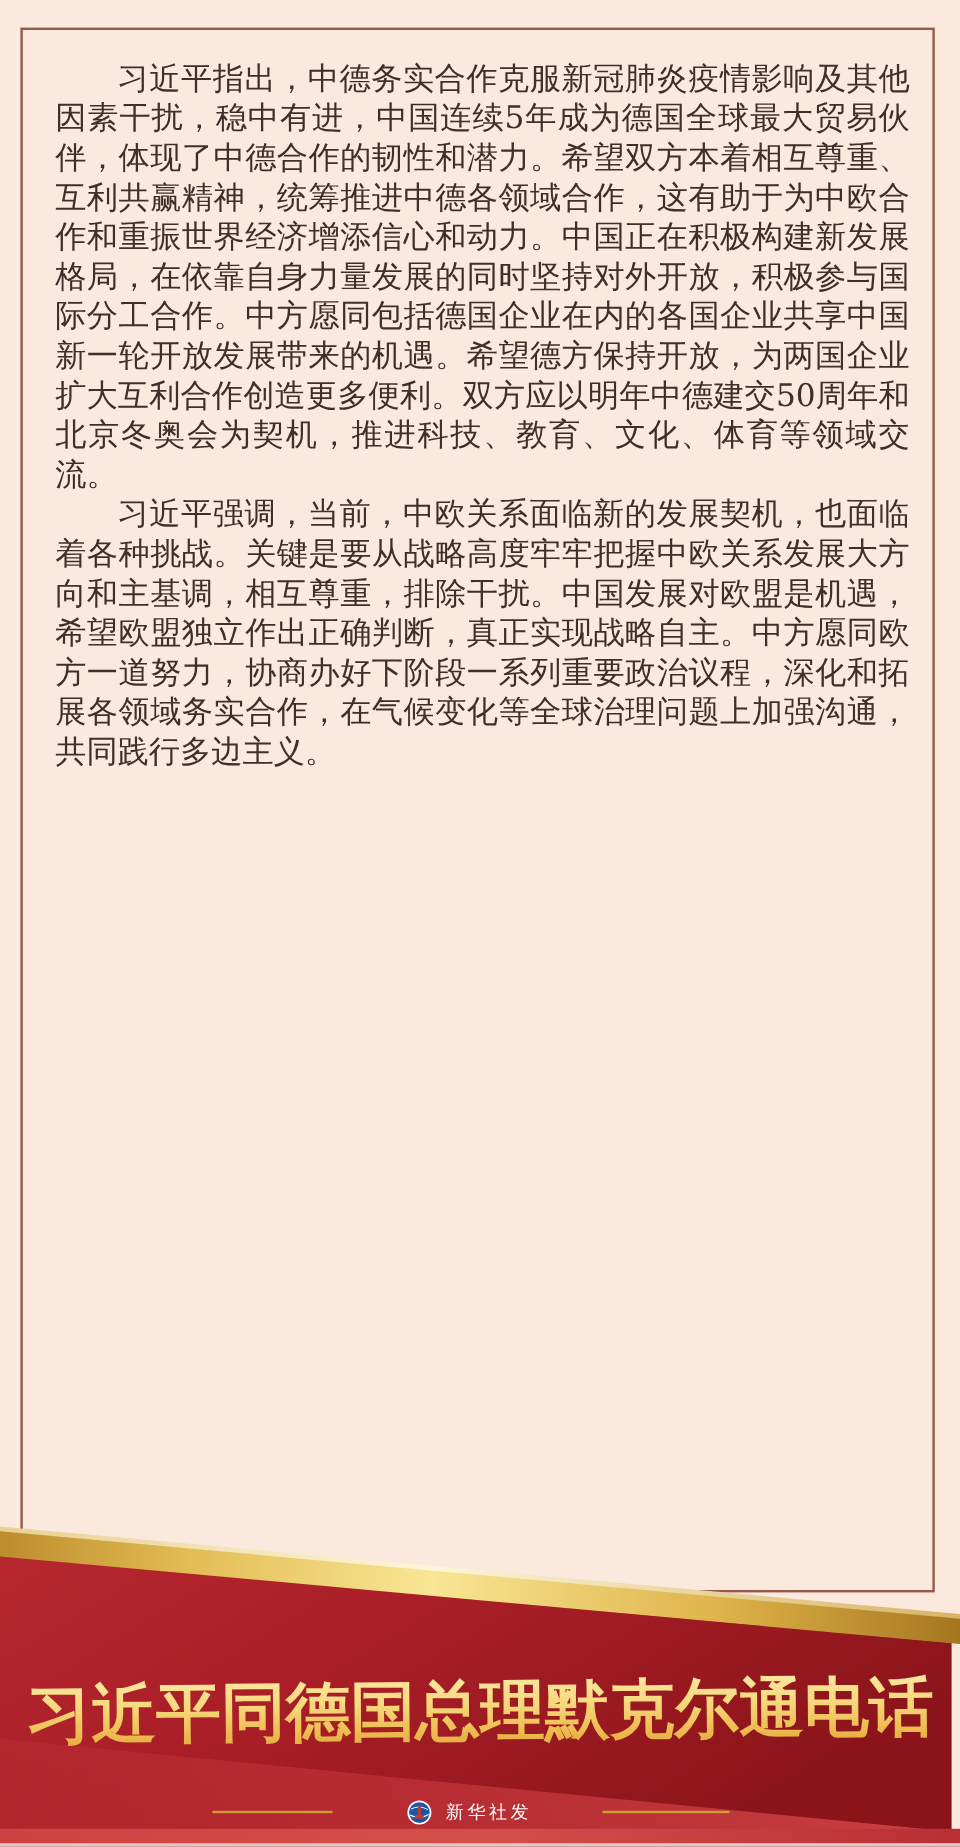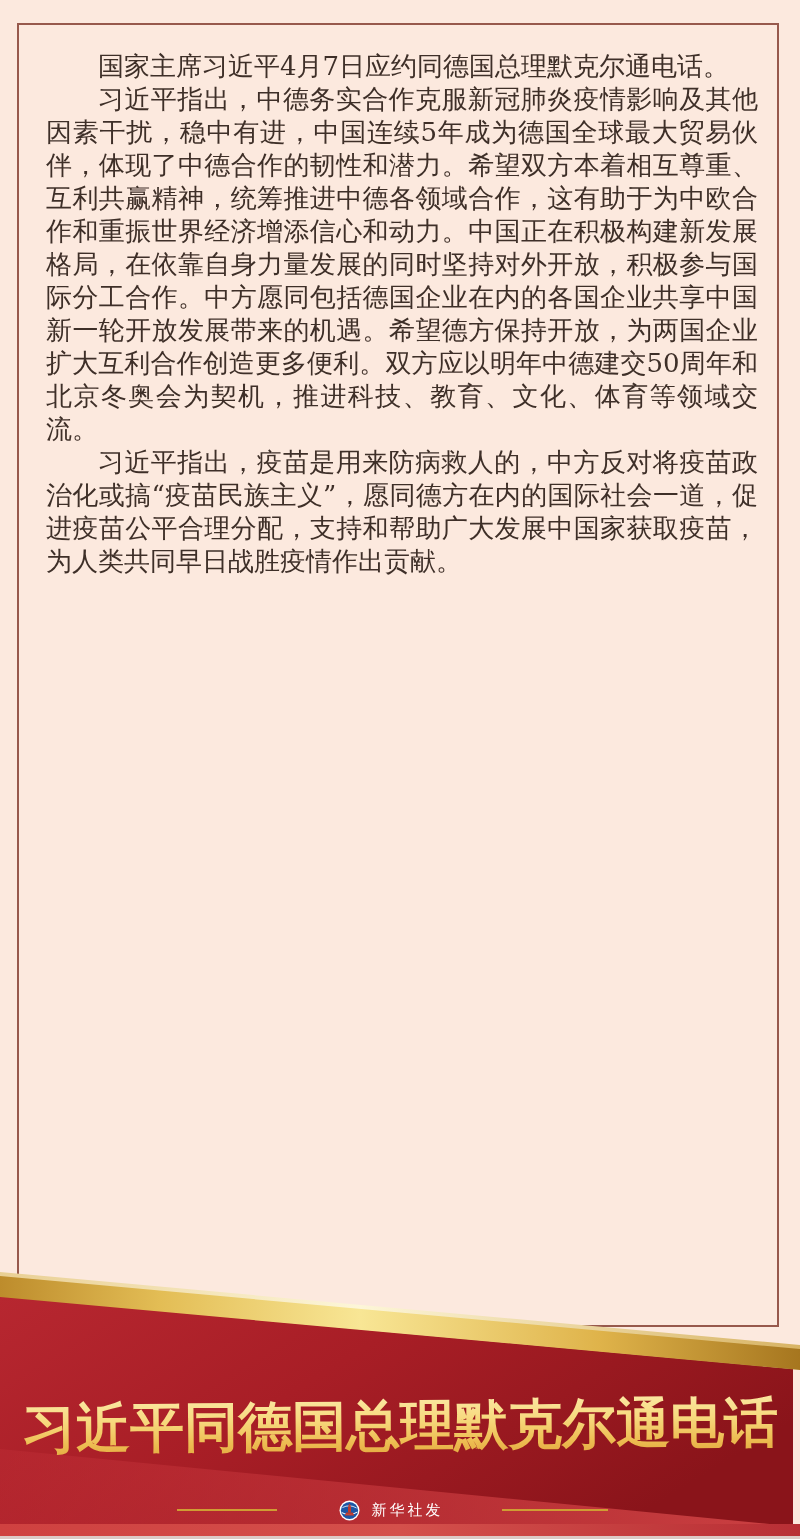--- a/index.html
+++ b/index.html
@@ -49,23 +49,22 @@
     color:#ffffff;font-size:15px;letter-spacing:3px;
     font-family:"DejaVu Sans","Liberation Sans",sans-serif;
   }
 </style>
 </head>
 <body>
 
 <div class="text-box"></div>
 
 <article class="article">
-  <p>国家主席习近平4月7日应约同德国总理默克尔通电话。</p>
   <p>习近平指出，中德务实合作克服新冠肺炎疫情影响及其他因素干扰，稳中有进，中国连续5年成为德国全球最大贸易伙伴，体现了中德合作的韧性和潜力。希望双方本着相互尊重、互利共赢精神，统筹推进中德各领域合作，这有助于为中欧合作和重振世界经济增添信心和动力。中国正在积极构建新发展格局，在依靠自身力量发展的同时坚持对外开放，积极参与国际分工合作。中方愿同包括德国企业在内的各国企业共享中国新一轮开放发展带来的机遇。希望德方保持开放，为两国企业扩大互利合作创造更多便利。双方应以明年中德建交50周年和北京冬奥会为契机，推进科技、教育、文化、体育等领域交流。</p>
-  <p>习近平指出，疫苗是用来防病救人的，中方反对将疫苗政治化或搞“疫苗民族主义”，愿同德方在内的国际社会一道，促进疫苗公平合理分配，支持和帮助广大发展中国家获取疫苗，为人类共同早日战胜疫情作出贡献。</p>
+  <p>习近平强调，当前，中欧关系面临新的发展契机，也面临着各种挑战。关键是要从战略高度牢牢把握中欧关系发展大方向和主基调，相互尊重，排除干扰。中国发展对欧盟是机遇，希望欧盟独立作出正确判断，真正实现战略自主。中方愿同欧方一道努力，协商办好下阶段一系列重要政治议程，深化和拓展各领域务实合作，在气候变化等全球治理问题上加强沟通，共同践行多边主义。</p>
 </article>
 
 <svg class="ribbon-svg" width="800" height="1539" viewBox="0 0 800 1539" aria-hidden="true">
   <defs>
     <linearGradient id="gRed" x1="0" y1="0" x2="1" y2="0.5">
       <stop offset="0" stop-color="#b72730"></stop>
       <stop offset="0.45" stop-color="#a81e26"></stop>
       <stop offset="1" stop-color="#8a141a"></stop>
     </linearGradient>
     <linearGradient id="gWedge" x1="0" y1="0" x2="1" y2="0">

